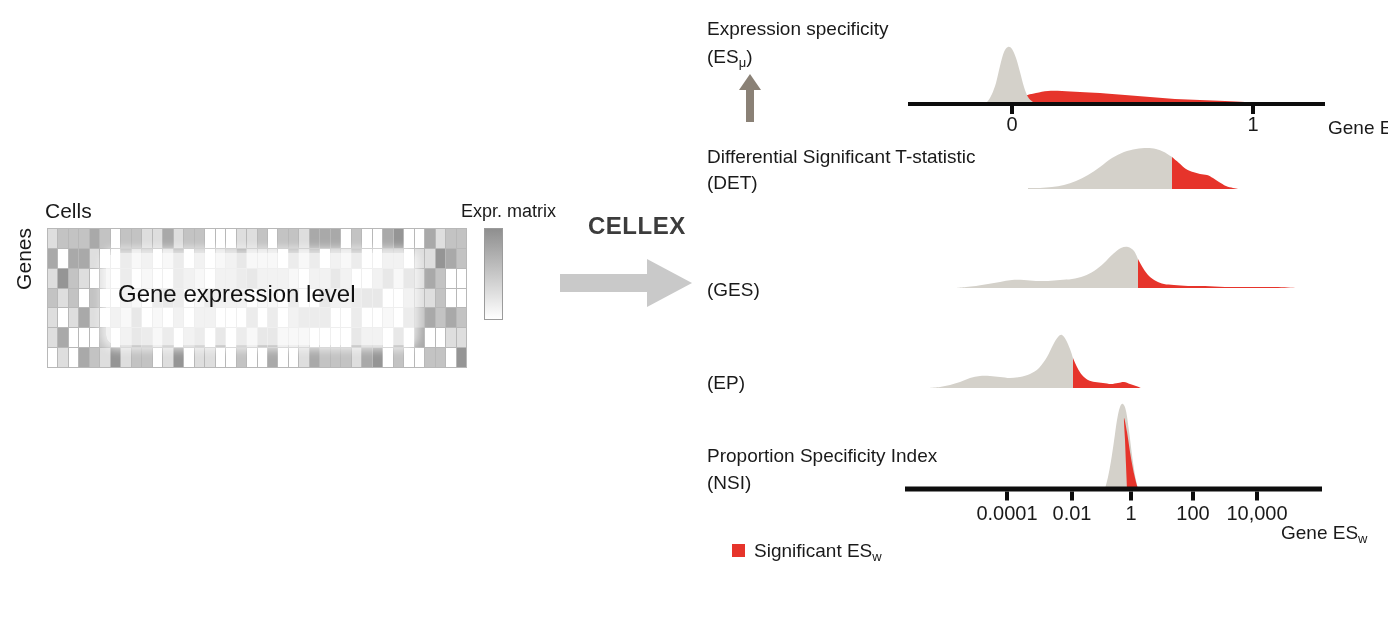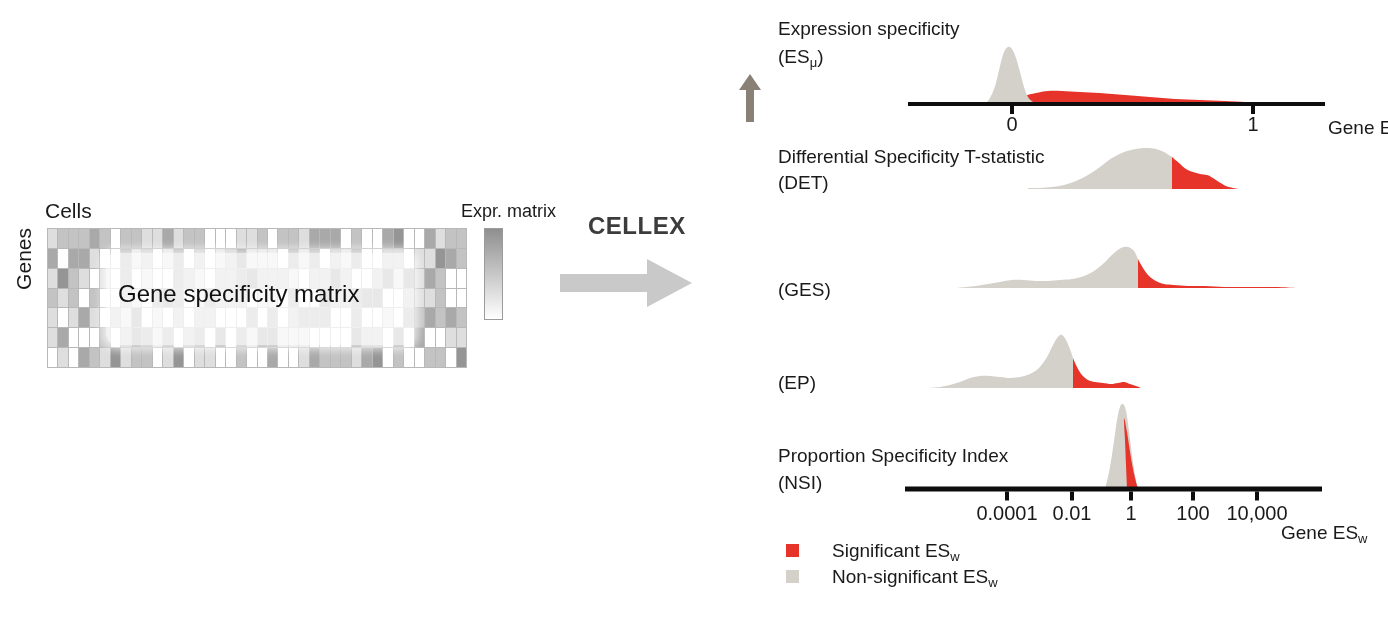--- a/index.html
+++ b/index.html
@@ -7,24 +7,24 @@
   .canvas{position:relative;width:1388px;height:620px;overflow:hidden;background:#fff;}
   #fig-svg{position:absolute;left:0;top:0;}
   .cells-label{position:absolute;left:45px;top:199px;font-size:21px;}
   .genes-label{position:absolute;left:12px;top:228px;font-size:21px;writing-mode:vertical-rl;transform:rotate(180deg);}
   .matrix-grid{position:absolute;left:47px;top:228px;width:420px;height:140px;display:grid;gap:1px;padding:1px;box-sizing:border-box;}
   .matrix-overlay{position:absolute;left:106px;top:253px;width:308px;height:92px;background:rgba(255,255,255,0.78);border-radius:10px;box-shadow:0 0 9px 5px rgba(255,255,255,0.65);}
   .matrix-overlay-text{position:absolute;left:118px;top:280px;font-size:24px;color:#111;}
   .expr-label{position:absolute;left:461px;top:201px;font-size:18px;}
   .colorbar{position:absolute;left:484px;top:228px;width:19px;height:92px;background:linear-gradient(#8f8f8f,#ffffff);border:1px solid #9b9b9b;box-sizing:border-box;}
   .cellex{position:absolute;left:588px;top:212px;font-size:24px;font-weight:bold;color:#3c3c3c;letter-spacing:0.5px;}
-  .pt{position:absolute;left:778px;font-size:19px;white-space:nowrap;}
+  .pt{position:absolute;left:707px;font-size:19px;white-space:nowrap;}
   .sub{font-size:13px;position:relative;top:4px;}
   .axlab{position:absolute;font-size:19px;white-space:nowrap;}
-  .legend-row{position:absolute;left:786px;font-size:19px;display:flex;align-items:flex-start;white-space:nowrap;gap:24px;}
+  .legend-row{position:absolute;left:732px;font-size:19px;display:flex;align-items:flex-start;white-space:nowrap;}
   .swatch{width:13px;height:13px;display:inline-block;margin-top:4px;margin-right:9px;flex:0 0 auto;}
 </style>
 </head>
 <body>
 
 <div class="canvas">
 
   <svg id="fig-svg" width="1388" height="620">
       <path d="M1006 104C1007.3333333333334 103.33333333333333,1011 101.33333333333333,1014 100C1017 98.66666666666667,1020.3333333333334 97.16666666666667,1024 96C1027.6666666666667 94.83333333333333,1032 93.83333333333333,1036 93C1040 92.16666666666667,1043.6666666666667 91.33333333333333,1048 91C1052.3333333333333 90.66666666666667,1056.6666666666667 90.83333333333333,1062 91C1067.3333333333333 91.16666666666667,1073.6666666666667 91.66666666666667,1080 92C1086.3333333333333 92.33333333333333,1092.5 92.5,1100 93C1107.5 93.5,1116.6666666666667 94.33333333333333,1125 95C1133.3333333333333 95.66666666666667,1141.6666666666667 96.33333333333333,1150 97C1158.3333333333333 97.66666666666667,1166.6666666666667 98.5,1175 99C1183.3333333333333 99.5,1191.6666666666667 99.66666666666667,1200 100C1208.3333333333333 100.33333333333333,1217.5 100.66666666666667,1225 101C1232.5 101.33333333333333,1239.5 101.66666666666667,1245 102C1250.5 102.33333333333333,1254.8333333333333 102.66666666666667,1258 103C1261.1666666666667 103.33333333333333,1263 103.83333333333333,1264 104L1264 104L1006 104Z" fill="#e6342b"></path>
       <path d="M984 104C984.6666666666666 103.5,986.6666666666666 102.66666666666667,988 101C989.3333333333334 99.33333333333333,990.6666666666666 97,992 94C993.3333333333334 91,994.6666666666666 87.66666666666667,996 83C997.3333333333334 78.33333333333333,998.6666666666666 71.16666666666667,1000 66C1001.3333333333334 60.833333333333336,1002.6666666666666 55.166666666666664,1004 52C1005.3333333333334 48.833333333333336,1006.6666666666666 47.5,1008 47C1009.3333333333334 46.5,1010.6666666666666 47.166666666666664,1012 49C1013.3333333333334 50.833333333333336,1014.6666666666666 54.166666666666664,1016 58C1017.3333333333334 61.833333333333336,1018.6666666666666 67.16666666666667,1020 72C1021.3333333333334 76.83333333333333,1022.6666666666666 82.83333333333333,1024 87C1025.3333333333333 91.16666666666667,1026.5 94.5,1028 97C1029.5 99.5,1031.3333333333333 100.83333333333333,1033 102C1034.6666666666667 103.16666666666667,1037.1666666666667 103.66666666666667,1038 104L1038 104L984 104Z" fill="#d4d1ca"></path>
@@ -334,44 +334,40 @@
       <div style="background: rgb(255, 255, 255);"></div>
       <div style="background: rgb(195, 195, 195);"></div>
       <div style="background: rgb(255, 255, 255);"></div>
       <div style="background: rgb(255, 255, 255);"></div>
       <div style="background: rgb(195, 195, 195);"></div>
       <div style="background: rgb(195, 195, 195);"></div>
       <div style="background: rgb(255, 255, 255);"></div>
       <div style="background: rgb(149, 149, 149);"></div>
     </div>
   <div class="matrix-overlay"></div>
-  <div class="matrix-overlay-text">Gene specificity matrix</div>
+  <div class="matrix-overlay-text">Gene expression level</div>
   <div class="expr-label">Expr. matrix</div>
   <div class="colorbar"></div>
 
   <div class="cellex">CELLEX</div>
 
   <div class="pt" style="top:18px">Expression specificity</div>
   <div class="pt" style="top:46px"><span>(ES</span><span class="sub">μ</span><span>)</span></div>
 
-  <div class="pt" style="top:146px">Differential Specificity T-statistic</div>
+  <div class="pt" style="top:146px">Differential Significant T-statistic</div>
   <div class="pt" style="top:172px"><span>(DET</span><span class="sub"></span><span>)</span></div>
 
   <div class="pt" style="top:279px"><span>(GES</span><span class="sub"></span><span>)</span></div>
 
   <div class="pt" style="top:372px"><span>(EP</span><span class="sub"></span><span>)</span></div>
 
   <div class="pt" style="top:445px">Proportion Specificity Index</div>
   <div class="pt" style="top:472px"><span>(NSI</span><span class="sub"></span><span>)</span></div>
 
   <div class="axlab" style="left:1328px;top:117px"><span>Gene ES</span><span class="sub">μ</span></div>
   <div class="axlab" style="left:1281px;top:522px"><span>Gene ES</span><span class="sub">w</span></div>
 
   <div class="legend-row" style="top:540px">
     <span class="swatch" style="background: rgb(230, 52, 43);"></span>
     <span><span>Significant ES</span><span class="sub">w</span></span>
   </div>
-  <div class="legend-row" style="top:566px">
-    <span class="swatch" style="background: rgb(212, 209, 202);"></span>
-    <span><span>Non-significant ES</span><span class="sub">w</span></span>
-  </div>
 
 </div>
 
 </body></html>

